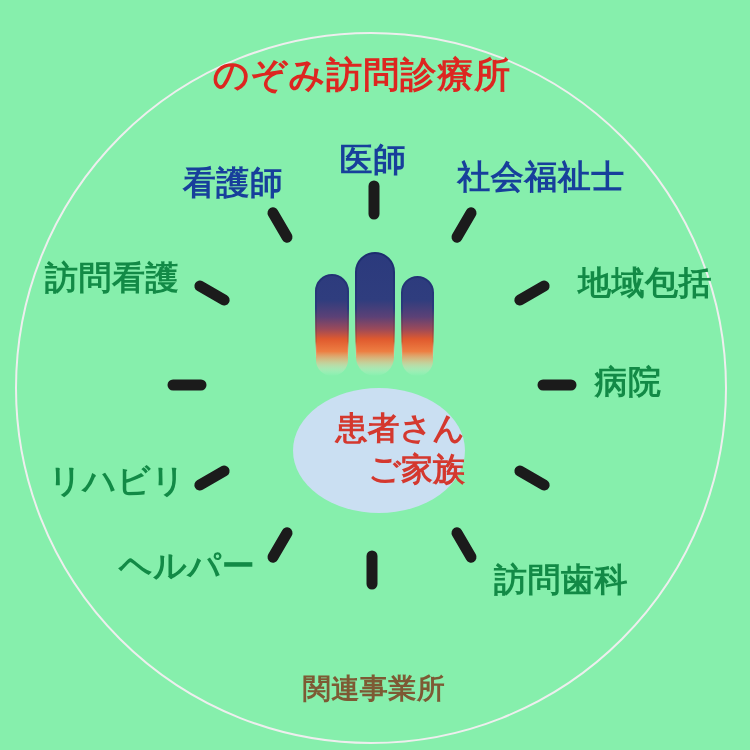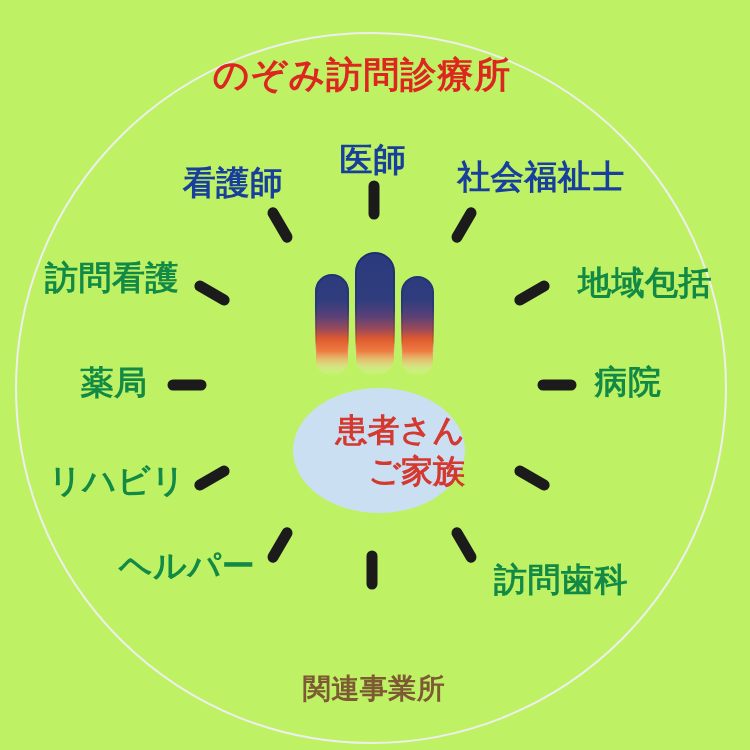--- a/index.html
+++ b/index.html
@@ -1,18 +1,18 @@
 <!DOCTYPE html>
 <html><head>
 <meta charset="utf-8">
 <style>
   html,body{margin:0;padding:0;background:#ffffff;}
   #stage{
-    position:relative;width:750px;height:750px;background:#bef264;overflow:hidden;
-    font-family:Liberation Serif, serif;
+    position:relative;width:750px;height:750px;background:#86efac;overflow:hidden;
+    font-family:Liberation Mono, monospace;
   }
   .bg-circle{
     position:absolute;left:15px;top:32px;width:712px;height:712px;
     border:2px solid #eeeeee;border-radius:50%;box-sizing:border-box;
   }
   .title{
     position:absolute;left:362px;top:75px;transform:translate(-50%,-50%);
     font-size:36px;font-weight:bold;color:#dd2620;white-space:nowrap;letter-spacing:1px;
   }
   .label{
@@ -56,21 +56,20 @@
   <div class="bg-circle"></div>
 
   <div class="title">のぞみ訪問診療所</div>
 
   <div class="label blue pos-doctor">医師</div>
   <div class="label blue pos-nurse">看護師</div>
   <div class="label blue pos-social-worker">社会福祉士</div>
 
   <div class="label green pos-home-nursing">訪問看護</div>
   <div class="label green pos-community">地域包括</div>
-  <div class="label green pos-pharmacy">薬局</div>
   <div class="label green pos-hospital">病院</div>
   <div class="label green pos-rehab">リハビリ</div>
   <div class="label green pos-helper">ヘルパー</div>
   <div class="label green pos-dentistry">訪問歯科</div>
 
   <div class="label brown pos-bottom">関連事業所</div>
 
   <div class="dash" style="left:374px;top:200px;transform:translate(-50%,-50%) rotate(90deg);"></div>
   <div class="dash" style="left:464px;top:225px;transform:translate(-50%,-50%) rotate(-60deg);"></div>
   <div class="dash" style="left:532px;top:293px;transform:translate(-50%,-50%) rotate(-30deg);"></div>

